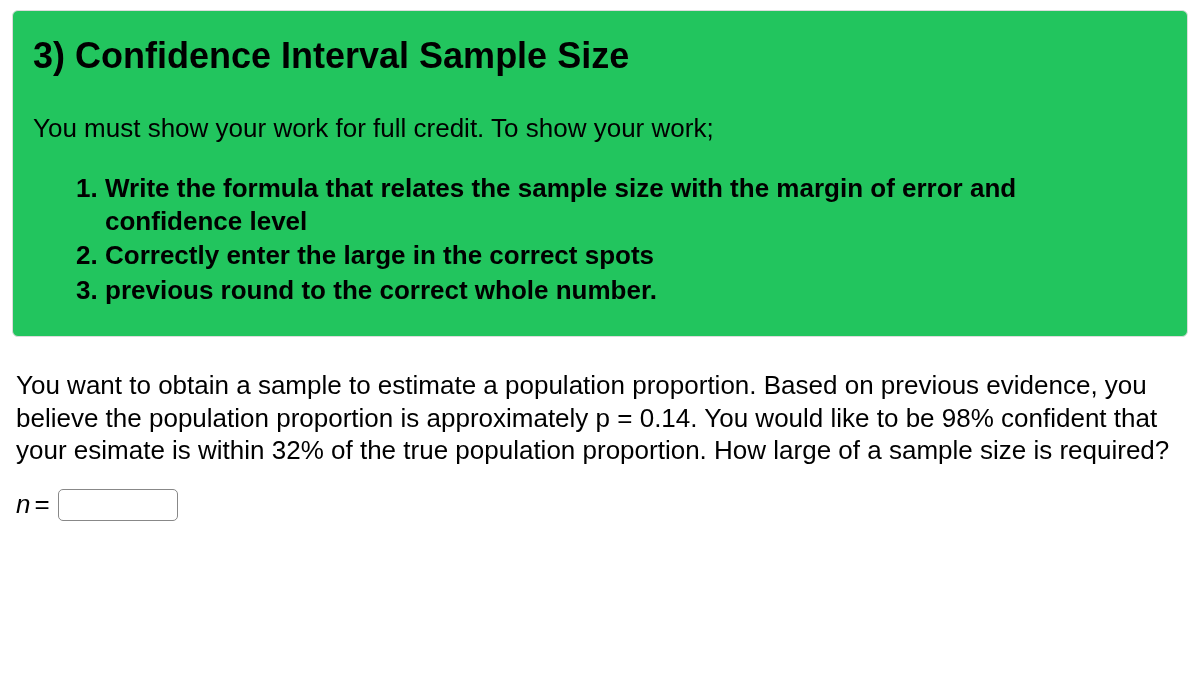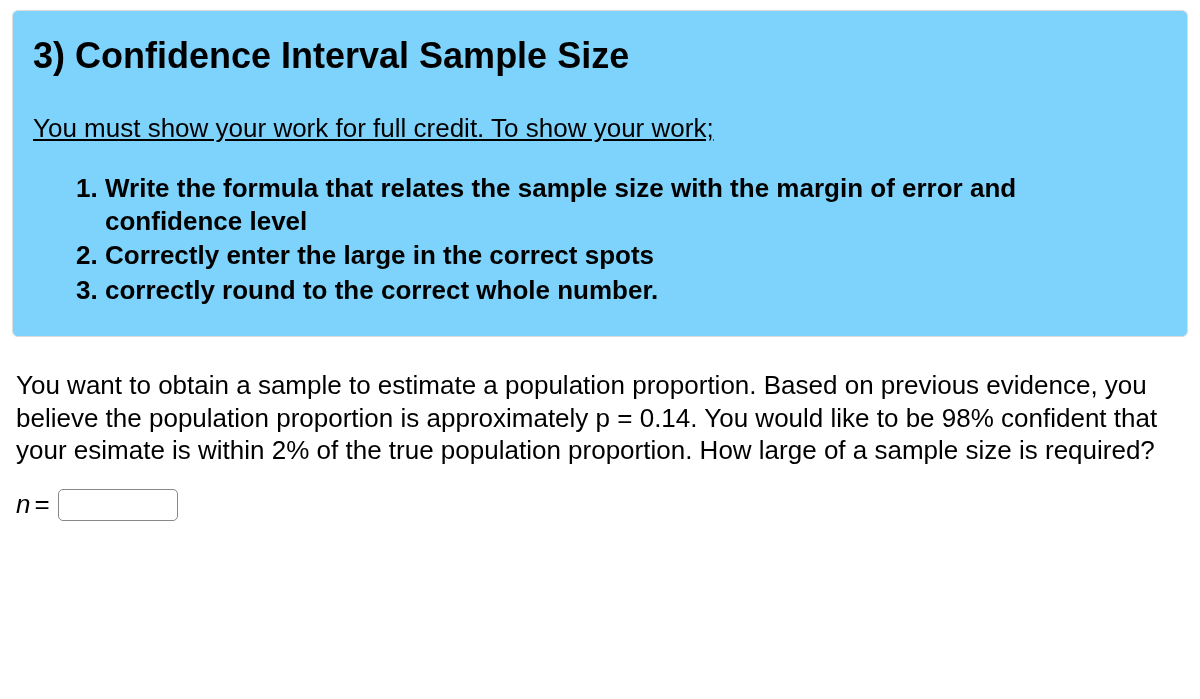--- a/index.html
+++ b/index.html
@@ -12,34 +12,33 @@
       font-size: 26px;
       color: #000;
       background: #fff;
       width: 1200px;
       height: 699px;
     }
     .container {
       padding: 10px 12px;
     }
     .instructions-box {
-      background: #7dd3fc;
+      background: #22c55e;
       border: 1px solid #dcdcdc;
       border-radius: 6px;
       padding: 24px 20px 28px 20px;
     }
     .title {
       font-size: 36px;
       font-weight: bold;
       margin-bottom: 36px;
     }
     .intro {
       font-size: 26px;
       margin-bottom: 28px;
-      text-decoration: underline;
     }
     .steps {
       list-style: decimal;
       padding-left: 72px;
       font-size: 26px;
       line-height: 1.25;
       font-weight: bold;
     }
     .steps li {
       margin-bottom: 2px;
@@ -79,24 +78,24 @@
 </head>
 <body>
 
 <div class="container">
   <div class="instructions-box">
     <h1 class="title">3) Confidence Interval Sample Size</h1>
     <p class="intro">You must show your work for full credit.  To show your work;</p>
     <ol class="steps">
       <li>Write the formula that relates the sample size with the margin of error and confidence level</li>
       <li>Correctly enter the large in the correct spots</li>
-      <li>correctly round to the correct whole number.</li>
+      <li>previous round to the correct whole number.</li>
     </ol>
   </div>
 
-  <p class="question">You want to obtain a sample to estimate a population proportion. Based on previous evidence, you believe the population proportion is approximately p = 0.14. You would like to be 98% confident that your esimate is within 2% of the true population proportion. How large of a sample size is required?</p>
+  <p class="question">You want to obtain a sample to estimate a population proportion. Based on previous evidence, you believe the population proportion is approximately p = 0.14. You would like to be 98% confident that your esimate is within 32% of the true population proportion. How large of a sample size is required?</p>
 
   <div class="answer-row">
     <span class="answer-label">n</span>
     <span class="answer-eq">=</span>
     <input type="text" class="answer-input" value="" style="">
   </div>
 </div>
 
 </body></html>

